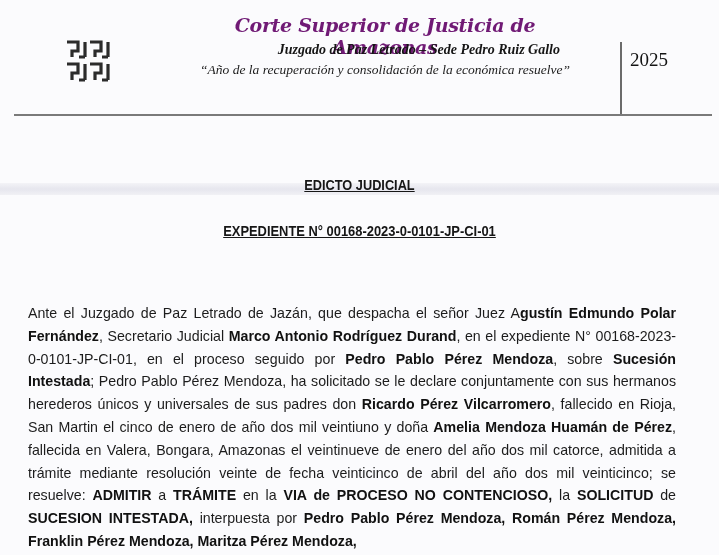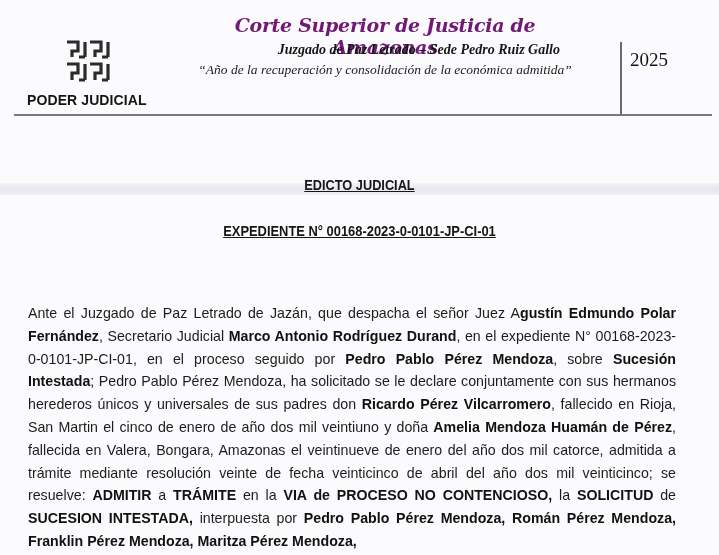--- a/index.html
+++ b/index.html
@@ -69,24 +69,23 @@
         <path d="M20 2 V17 M14 17 H20"></path>
         <path d="M25 2 H36 V11 H30 V17"></path>
         <path d="M43 2 V17 M37 17 H43"></path>
         <path d="M2 24 H13 V33 H7 V40"></path>
         <path d="M20 24 V40 M14 40 H20"></path>
         <path d="M25 24 H36 V33 H30 V40"></path>
         <path d="M43 24 V40 M37 40 H43"></path>
       </g>
     </svg>
   </div>
-  <div class="org-name">PODER JUDICIAL</div>
   <div class="court-title">Corte Superior de Justicia de Amazonas</div>
   <div class="court-sub">Juzgado de Paz Letrado – Sede Pedro Ruiz Gallo</div>
-  <div class="court-motto">“Año de la recuperación  y consolidación de la económica admitida”</div>
+  <div class="court-motto">“Año de la recuperación  y consolidación de la económica resuelve”</div>
   <div class="vline"></div>
   <div class="year">2025</div>
   <div class="hline"></div>
 </div>
 
 <div class="band"></div>
 <div class="edict-title">EDICTO JUDICIAL</div>
 <div class="file-title">EXPEDIENTE N° 00168-2023-0-0101-JP-CI-01</div>
 
 <div class="body-text" id="body-paragraph"><span>Ante el Juzgado de Paz Letrado de Jazán, que despacha el señor Juez A</span><b>gustín Edmundo Polar Fernández</b><span>, Secretario Judicial </span><b>Marco Antonio Rodríguez Durand</b><span>, en el expediente N° 00168-2023-0-0101-JP-CI-01, en el proceso seguido por </span><b>Pedro Pablo Pérez Mendoza</b><span>, sobre </span><b>Sucesión Intestada</b><span>; Pedro Pablo Pérez Mendoza, ha solicitado se le declare conjuntamente con sus hermanos herederos únicos y universales de sus padres don </span><b>Ricardo Pérez Vilcarromero</b><span>, fallecido en Rioja, San Martin el cinco de enero de año dos mil veintiuno y doña </span><b>Amelia Mendoza Huamán de Pérez</b><span>, fallecida en Valera, Bongara, Amazonas el veintinueve de enero del año dos mil catorce, admitida a trámite mediante resolución veinte de fecha veinticinco de abril del año dos mil veinticinco; se resuelve: </span><b>ADMITIR</b><span> a </span><b>TRÁMITE</b><span> en la </span><b>VIA de PROCESO NO CONTENCIOSO,</b><span> la </span><b>SOLICITUD</b><span> de  </span><b>SUCESION INTESTADA,</b><span> interpuesta por </span><b>Pedro Pablo Pérez Mendoza, Román Pérez Mendoza, Franklin Pérez Mendoza, Maritza Pérez Mendoza,</b></div>

